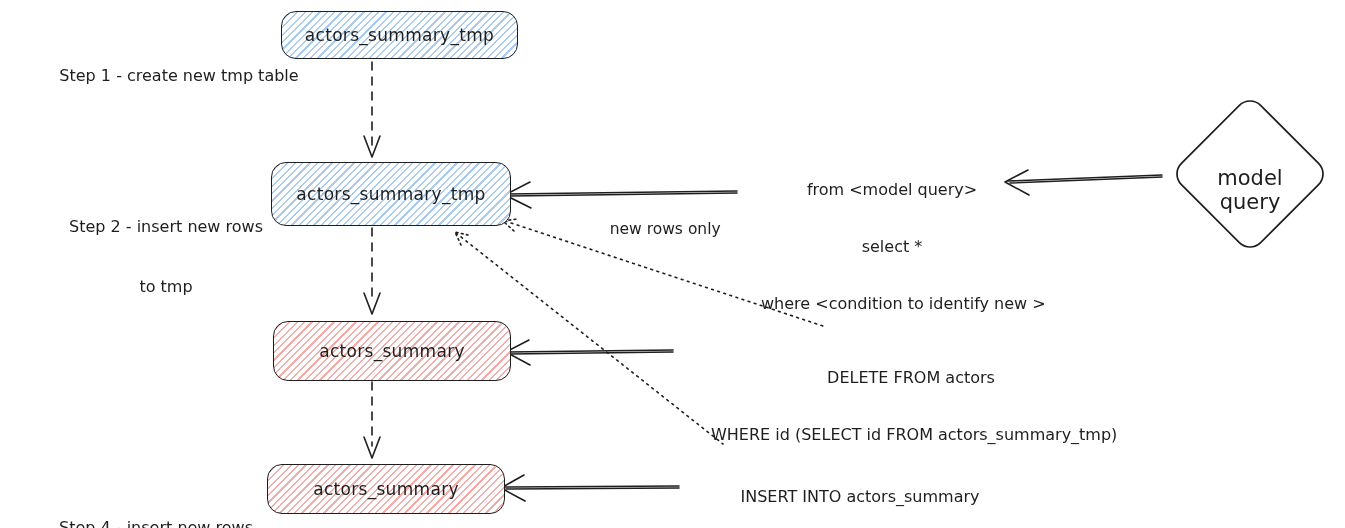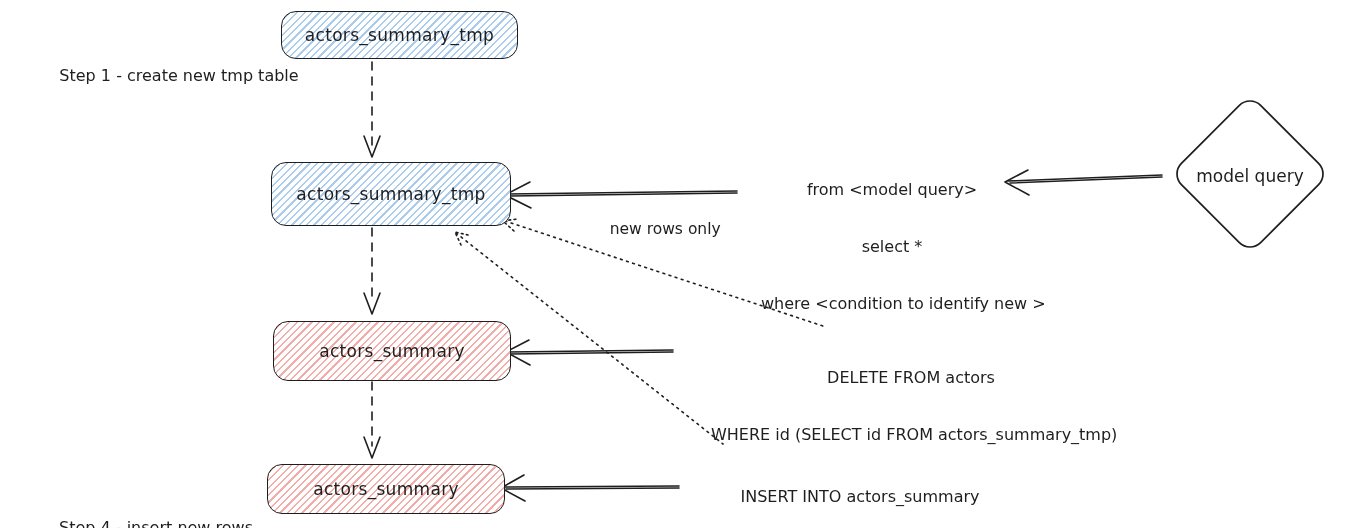--- a/index.html
+++ b/index.html
@@ -59,21 +59,21 @@
         rgba(255,255,255,0) 1.6px, rgba(255,255,255,0) 5.2px);
     background-color: #ffffff;
   }
 
   .sql-label { font-size: 16px; line-height: 19px; }
   .small-label { font-size: 15.5px; }
 
   .diamond-label {
     position: absolute;
     z-index: 2;
-    font-size: 17px;
+    font-size: 21px;
     text-align: center;
   }
 </style>
 </head>
 <body>
 
 <div class="canvas">
 
   <svg class="overlay-svg" viewBox="0 0 1345 528" fill="none" stroke="#1e1e1e" stroke-width="1.6" stroke-linecap="round" stroke-linejoin="round">
 
@@ -129,20 +129,24 @@
     <rect x="1194" y="118" width="112" height="112" rx="15" transform="rotate(45 1250 174)" stroke-width="1.7"></rect>
   </svg>
 
   <div class="txt step-label" style="left:8px; top:26px; width:252px;">
     <div>Step 1 - create new tmp table</div>
   </div>
   <div class="node-box blue" style="left:269px; top:11px; width:237px; height:48px;">
     <span>actors_summary_tmp</span>
   </div>
 
+  <div class="txt step-label" style="left:10px; top:177px; width:222px;">
+    <div>Step 2 - insert new rows</div>
+    <div>to tmp</div>
+  </div>
   <div class="node-box blue" style="left:259px; top:162px; width:240px; height:64px;">
     <span>actors_summary_tmp</span>
   </div>
 
   <div class="txt small-label" style="left:545px; top:199px; width:112px;">
     <span>new rows only</span>
   </div>
 
   <div class="txt sql-label" style="left:716px; top:142px; width:262px;">
     <div>from &lt;model query&gt;</div>

